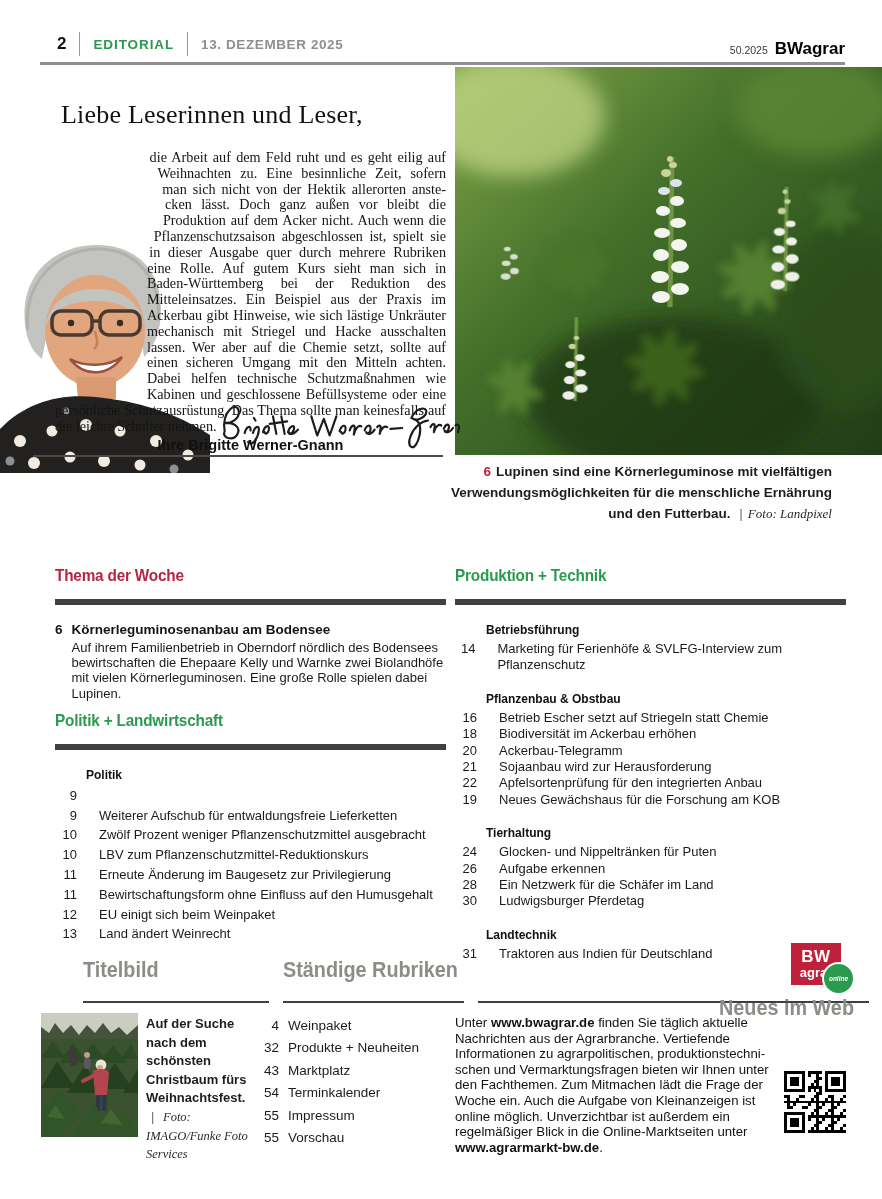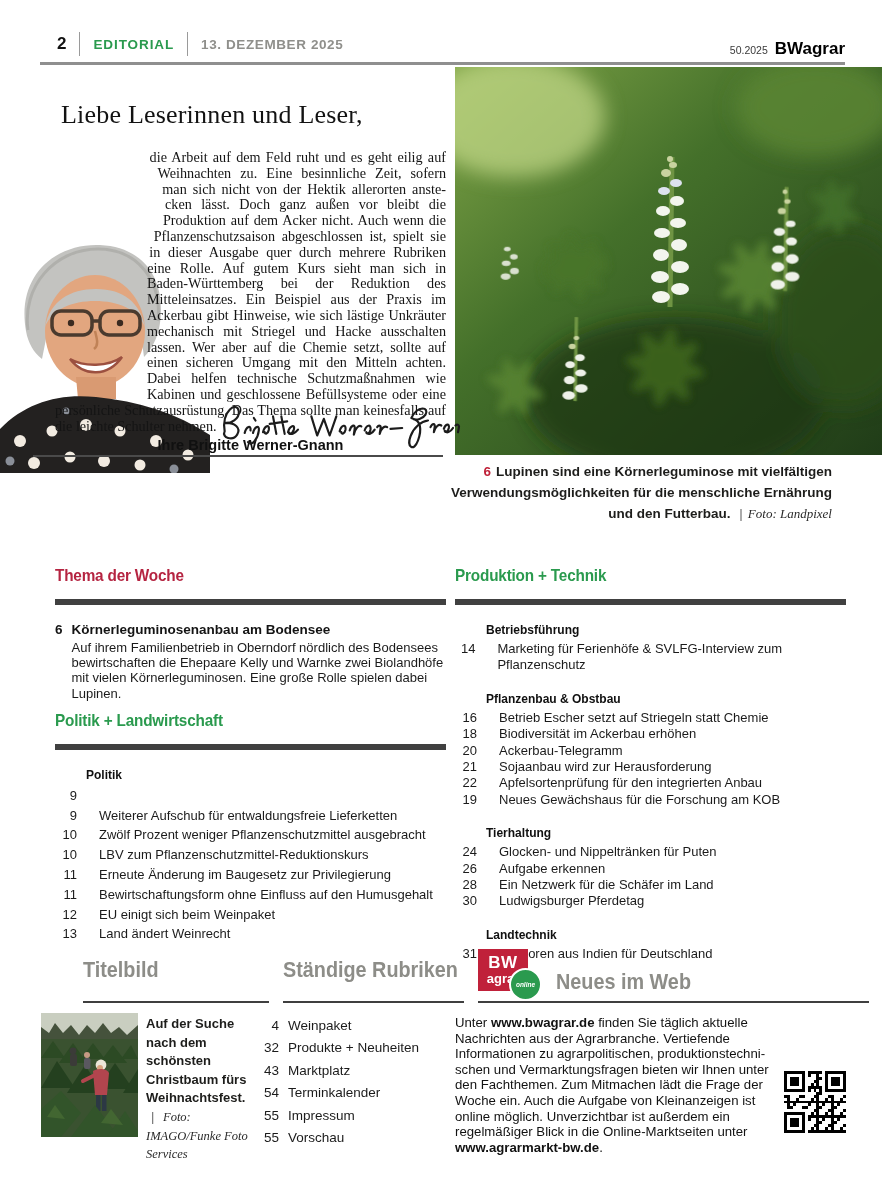--- a/index.html
+++ b/index.html
@@ -61,21 +61,21 @@
   .row{display:flex;font-size:13px;color:#1b1b1b;}
   .lh20{line-height:19.8px;}
   .lh16{line-height:16.4px;}
   .row .num{width:22px;text-align:right;margin-right:22px;}
 
   
   .f-head{position:absolute;border-bottom:2px solid #3f3f3f;margin-left:23px;}
   .f-head .gh{font-size:22px;font-weight:700;color:#8d8d88;line-height:26px;}
   .fh1{left:60px;top:957px;width:186px;height:44px;}
   .fh2{left:260px;top:957px;width:181px;height:44px;}
-  .fh3{left:455px;top:943px;width:391px;height:58px;display:flex;align-items:flex-end;}
+  .fh3{left:455px;top:943px;width:391px;height:58px;display:flex;align-items:flex-end;flex-direction:column;}
   .fh3 .gh{padding-bottom:6px;}
   .weblogo{position:relative;width:66px;height:52px;margin-right:12px;flex:0 0 auto;}
   .weblogo .box{position:absolute;left:0;top:0;width:50px;height:42px;background:#c0213a;
                 color:#fff;text-align:center;line-height:1;}
   .weblogo .l1{display:block;font-size:17px;font-weight:700;margin-top:5px;letter-spacing:.5px;}
   .weblogo .l2{display:block;font-size:13px;font-weight:700;margin-top:1px;}
   .weblogo .circ{position:absolute;right:2px;bottom:0;width:29px;height:29px;border-radius:50%;
                  background:#2a9a4e;border:2px solid #fff;color:#fff;font-size:6.5px;
                  font-style:italic;font-weight:700;display:flex;align-items:center;justify-content:center;}
   .tree{position:absolute;left:41px;top:1013px;width:97px;height:124px;}

